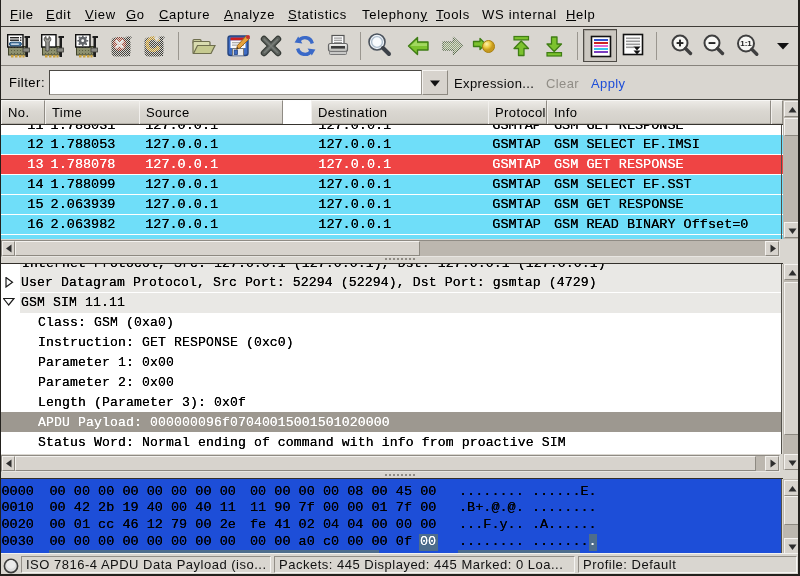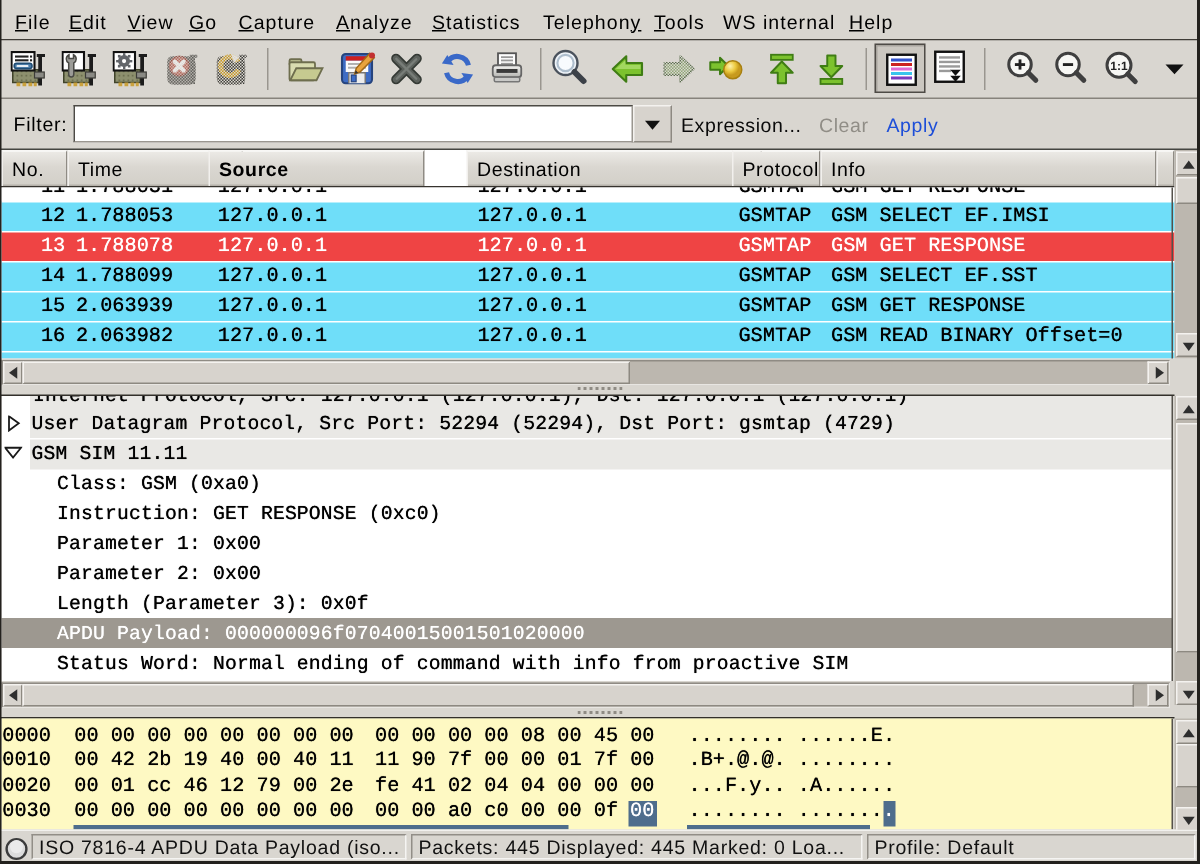--- a/index.html
+++ b/index.html
@@ -232,21 +232,21 @@
 <span class="ab" style="left:591px;top:76px;font-size:13px;color:#1d4ed8;letter-spacing:0.4px;">Apply</span>
 
 <div class="ab" style="left:0;top:100px;width:800px;height:140px;background:#fff;"></div>
 
 <div class="hdrbtn" style="left:1px;width:44px;">
     <span>No.</span>
   </div>
 <div class="hdrbtn" style="left:45px;width:117px;">
     <span>Time</span>
   </div>
-<div class="hdrbtn" style="left:139px;width:144px;font-weight:bold;">
+<div class="hdrbtn" style="left:139px;width:144px;">
     <span>Source</span>
   </div>
 <div class="hdrbtn" style="left:311px;width:197px;">
     <span>Destination</span>
   </div>
 <div class="hdrbtn" style="left:488px;width:59px;">
     <span>Protocol</span>
   </div>
 <div class="hdrbtn" style="left:547px;width:224px;">
     <span>Info</span>
@@ -372,21 +372,21 @@
     <rect x="4" y="0" width="2" height="2" fill="#8f8b84"></rect>
     <rect x="8" y="0" width="2" height="2" fill="#8f8b84"></rect>
     <rect x="12" y="0" width="2" height="2" fill="#8f8b84"></rect>
     <rect x="16" y="0" width="2" height="2" fill="#8f8b84"></rect>
     <rect x="20" y="0" width="2" height="2" fill="#8f8b84"></rect>
     <rect x="24" y="0" width="2" height="2" fill="#8f8b84"></rect>
     <rect x="28" y="0" width="2" height="2" fill="#8f8b84"></rect>
 </svg>
 
 <div class="ab" style="left:0;top:478px;width:783px;height:1px;background:#33302b;"></div>
-<div class="ab" style="left:1px;top:479px;width:781px;height:74px;background:#fef9c3;overflow:hidden;">
+<div class="ab" style="left:1px;top:479px;width:781px;height:74px;background:#1d4ed8;overflow:hidden;">
 <div class="mono" style="position:absolute;left:0;top:4.8px;font-size:13.5px;line-height:16.7px;">
 <div class="hx" style="height:16.7px;position:relative;">
         <span style="position:absolute;left:0.5px;">0000</span>
         <span style="position:absolute;left:48.5px;">00 00 00 00 00 00 00 00</span>
         <span style="position:absolute;left:249px;">00 00 00 00 08 00 45 00</span>
         <span style="position:absolute;left:458px;">........</span>
         <span style="position:absolute;left:530.9px;">......E.</span>
       </div>
 <div class="hx" style="height:16.7px;position:relative;">
         <span style="position:absolute;left:0.5px;">0010</span>

